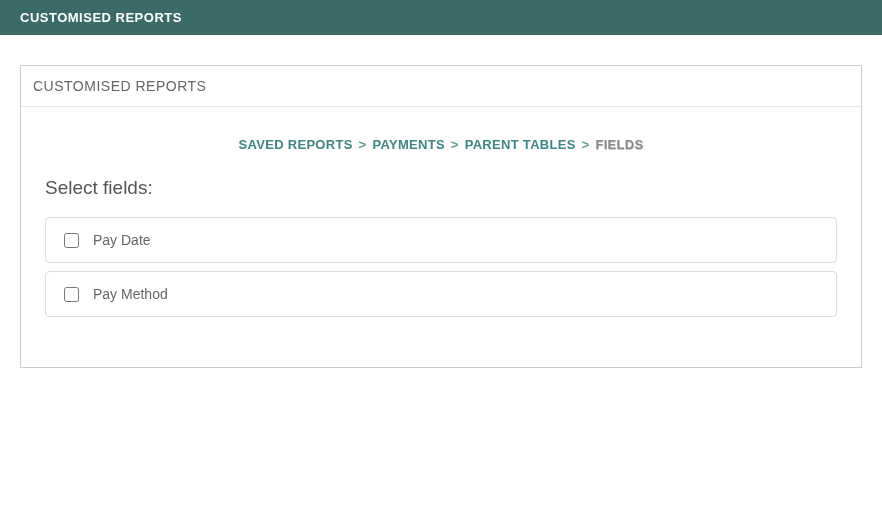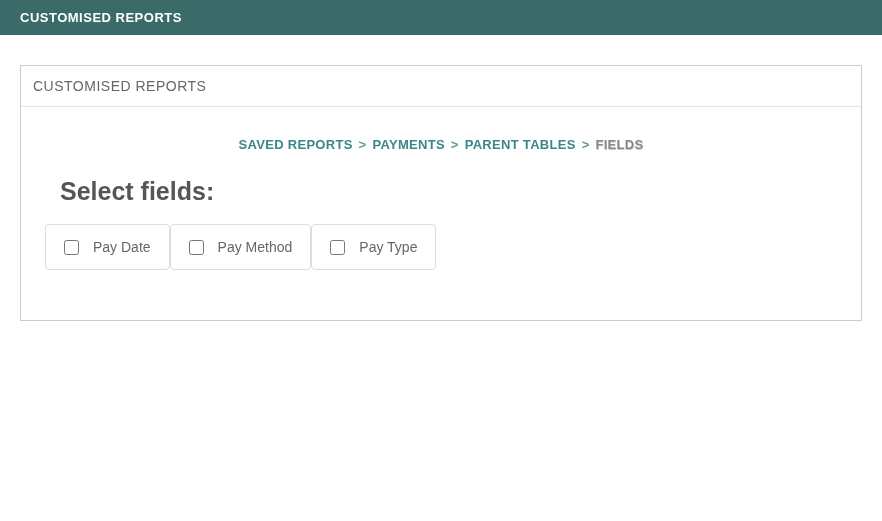--- a/index.html
+++ b/index.html
@@ -48,30 +48,29 @@
     }
     .breadcrumb .sep {
       color: #5a9a9a;
       margin: 0 2px;
     }
     .breadcrumb .current {
       color: #888888;
       text-shadow: 0.5px 0.5px 0 #cccccc;
     }
     .section-heading {
-      font-size: 25px;
-      font-weight: bold;
+      font-size: 19px;
+      font-weight: normal;
       color: #555555;
       margin-bottom: 18px;
-      margin-left: 15px;
     }
     .field-list {
       display: flex;
-      flex-direction: row;
-      gap: 0;
+      flex-direction: column;
+      gap: 8px;
     }
     .field-row {
       border: 1px solid #dddddd;
       border-radius: 4px;
       padding: 14px 18px;
       display: flex;
       align-items: center;
       gap: 14px;
       cursor: pointer;
     }
@@ -110,20 +109,16 @@
 
     <div class="field-list">
       <label class="field-row">
         <input type="checkbox" style="">
         <span class="field-label">Pay Date</span>
       </label>
       <label class="field-row">
         <input type="checkbox" style="">
         <span class="field-label">Pay Method</span>
       </label>
-      <label class="field-row">
-        <input type="checkbox" style="">
-        <span class="field-label">Pay Type</span>
-      </label>
     </div>
 
   </div>
 </div>
 
 </body></html>

